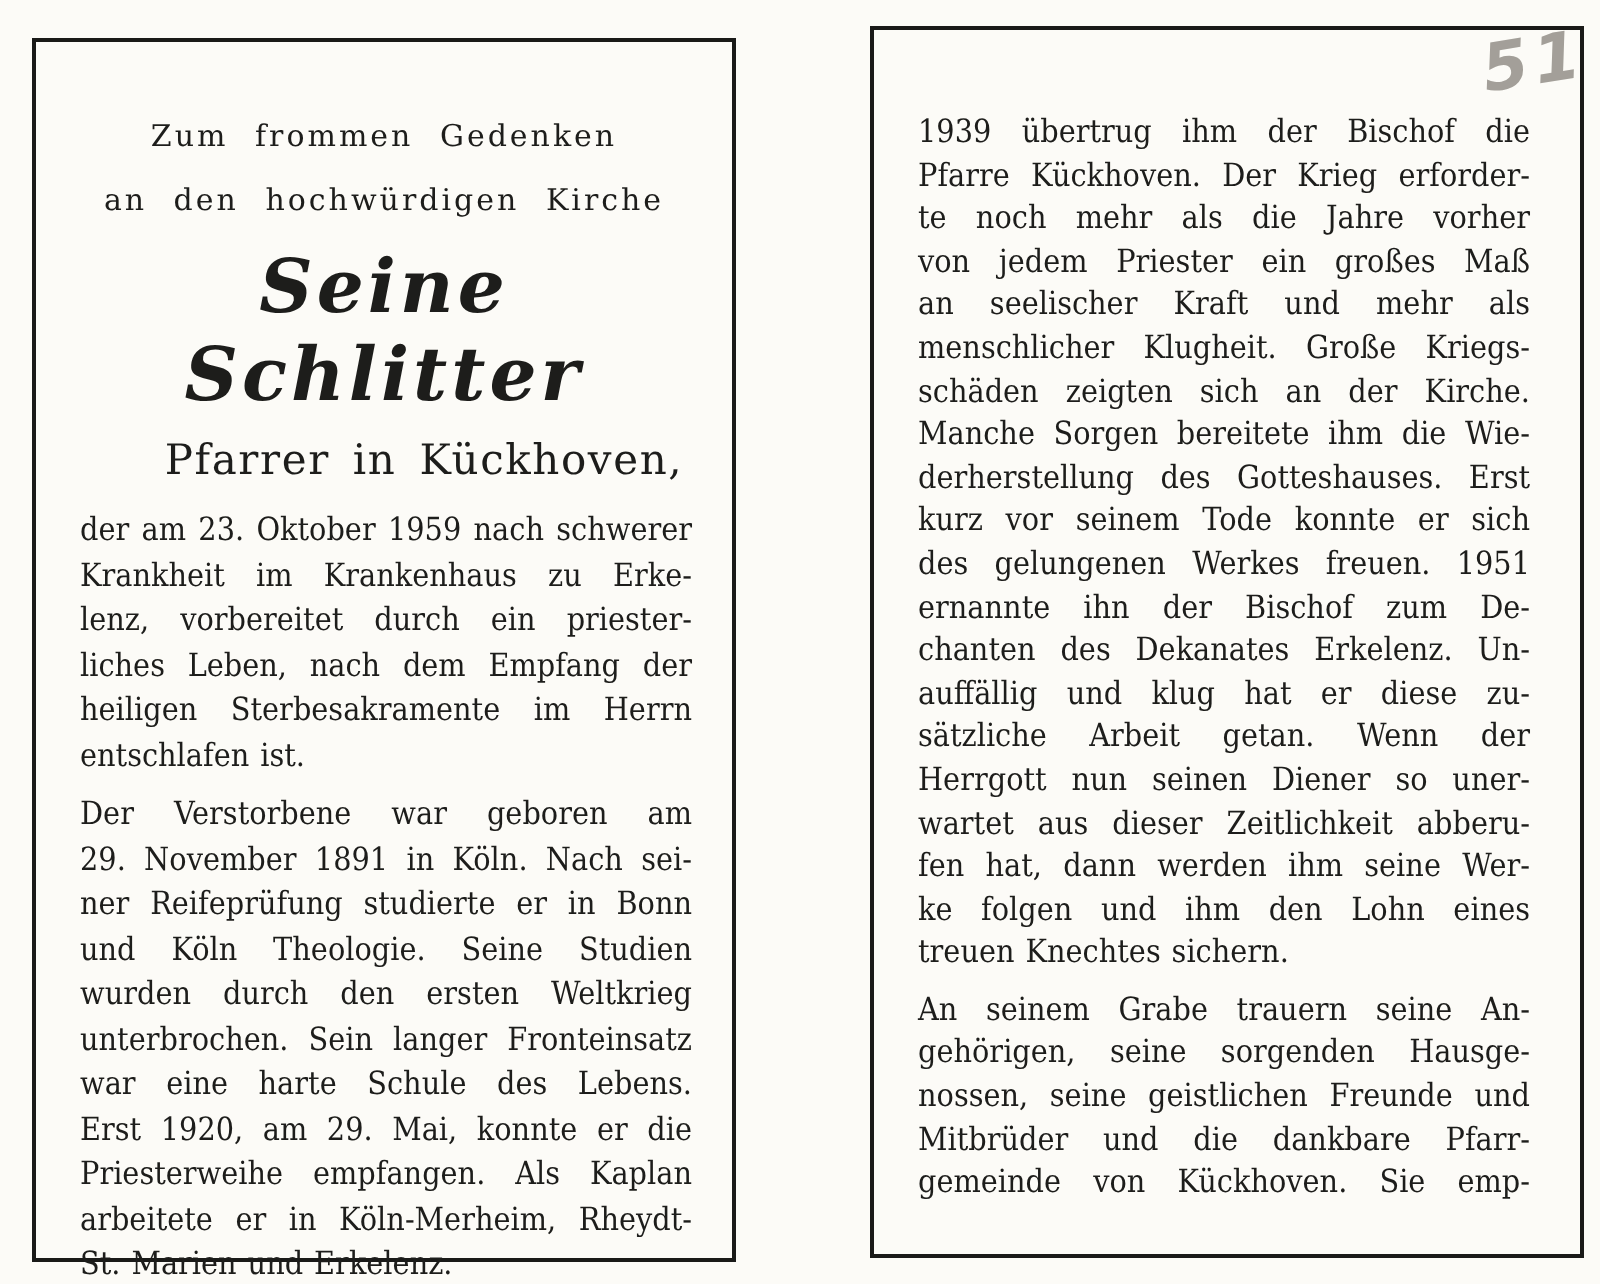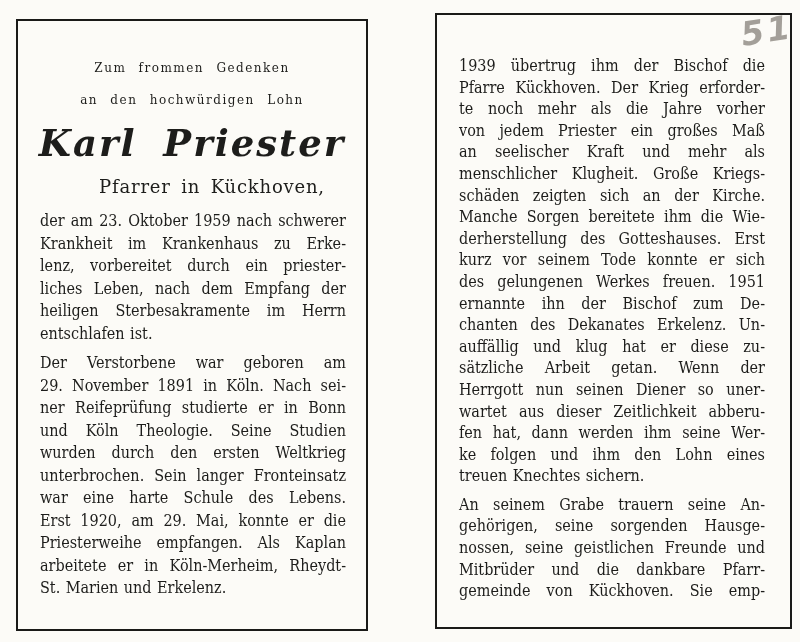--- a/index.html
+++ b/index.html
@@ -22,37 +22,37 @@
     box-sizing: border-box;
     background: #fcfbf7;
     border: 2px solid #1a1a18;
   }
   .page.left  { left: 16px;  top: 19px; width: 352px; height: 612px; }
   .page.right { left: 435px; top: 13px; width: 357px; height: 616px; }
 
   
   .hdr-block { text-align: center; padding-top: 36px; }
   .hdr-line {
-    font-size: 12px;
+    font-size: 15px;
     letter-spacing: 1.5px;
     word-spacing: 7px;
     line-height: 22px;
     margin-bottom: 10px;
   }
   .name {
     font-size: 37px;
     font-weight: bold;
     font-style: italic;
     letter-spacing: 2px;
     word-spacing: 12px;
     margin: 8px 0 10px 0;
     line-height: 44px;
   }
   .sub-line {
-    font-size: 18px;
+    font-size: 21px;
     letter-spacing: 0.8px;
     word-spacing: 4px;
     line-height: 23px;
     padding-left: 40px;
   }
 
   
   .col {
     margin-left: 22px;
     width: 340px;
@@ -89,22 +89,22 @@
   }
 </style>
 </head>
 <body>
 
 <div class="scan">
 
   <section class="page left">
     <header class="hdr-block">
       <div class="hdr-line">Zum frommen Gedenken</div>
-      <div class="hdr-line">an den hochwürdigen Lohn</div>
-      <h1 class="name">Karl Priester</h1>
+      <div class="hdr-line">an den hochwürdigen Kirche</div>
+      <h1 class="name">Seine Schlitter</h1>
       <div class="sub-line">Pfarrer in Kückhoven,</div>
     </header>
     <div class="col left-col">
         <div class="para">
           <div class="tline">der am 23. Oktober 1959 nach schwerer</div>
           <div class="tline">Krankheit im Krankenhaus zu Erke-</div>
           <div class="tline">lenz, vorbereitet durch ein priester-</div>
           <div class="tline">liches Leben, nach dem Empfang der</div>
           <div class="tline">heiligen Sterbesakramente im Herrn</div>
           <div class="tline end">entschlafen ist.</div>

